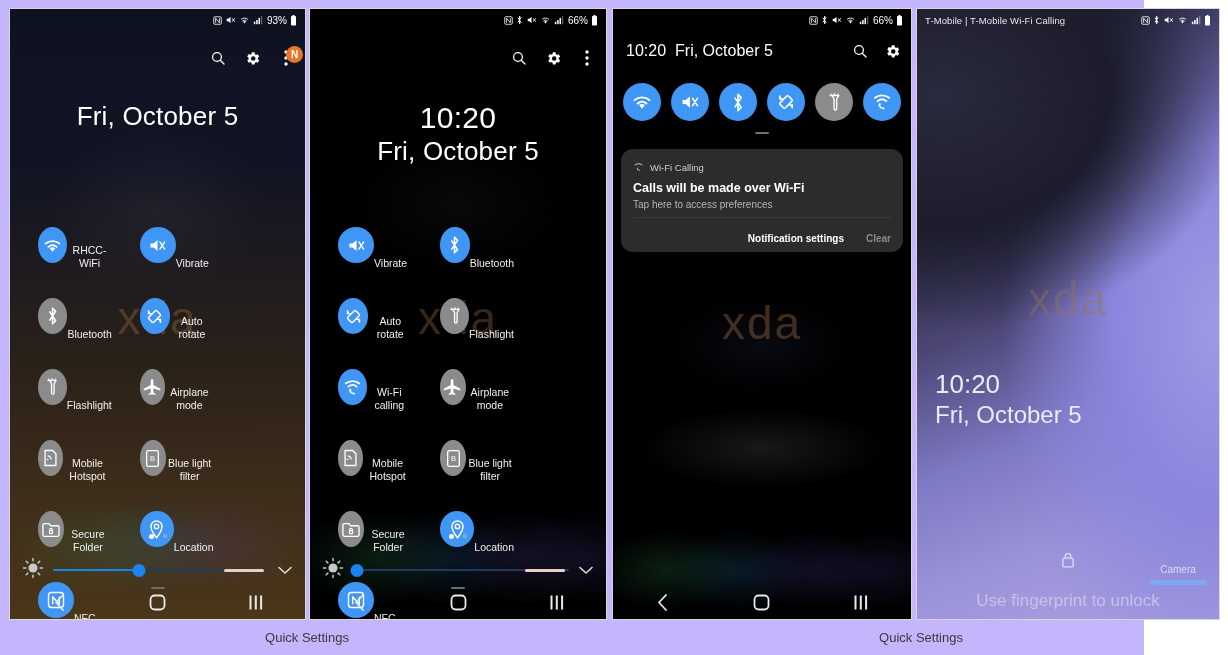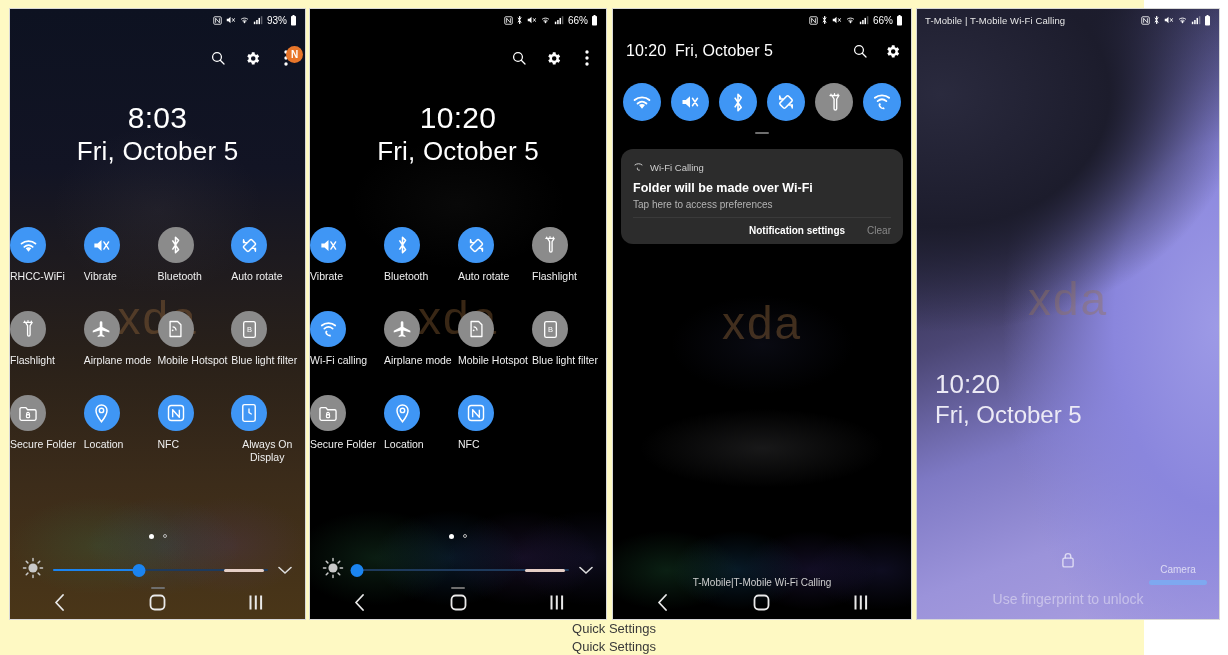--- a/index.html
+++ b/index.html
@@ -2,21 +2,21 @@
 <html><head>
 <meta charset="utf-8">
 <style>
   * { box-sizing: border-box; margin: 0; padding: 0; }
   html, body {
     width: 1228px; height: 655px;
     background: #ffffff;
     font-family: "Liberation Sans", sans-serif;
     overflow: hidden;
   }
-  .sheet { position: relative; width: 1144px; height: 655px; background:#fef9c3; }
+  .sheet { position: relative; width: 1144px; height: 655px; background:#c4b5fd; }
 
   .panels { position:absolute; left:0; top:0; width:1228px; height:620px; display:flex; }
   .panel-wrap { position:relative; }
 
   .phone {
     position:absolute; overflow:hidden;
     border:1px solid #d8d8d8;
   }
 
   
@@ -41,21 +41,21 @@
 
   .xda {
     position:absolute; left:0; right:0; text-align:center;
     font-size:46px; letter-spacing:2px; font-weight:300;
     color:rgba(190,130,70,0.30); pointer-events:none; user-select:none;
   }
   .xda.dim { color:rgba(150,105,60,0.42); }
 
   
   .grid { position:absolute; left:0; right:0; display:flex; flex-wrap:wrap; }
-  .tile { width:25%; display:flex; flex-direction:column; align-items:flex-start; }
+  .tile { width:25%; display:flex; align-items:flex-end;margin-left:28px; }
   .bub {
     width:36px; height:36px; border-radius:50%;
     display:flex; align-items:center; justify-content:center;
     margin-bottom:7px;
   }
   .bub.on  { background:#3f96f5; }
   .bub.off { background:#8b8b8b; }
   .tlabel {
     font-size:10.5px; color:#f0f0f0; text-align:center; line-height:13px;
     max-width:72px; font-weight:400;
@@ -83,35 +83,35 @@
   
   .notif {
     position:absolute; left:8px; right:8px;
     background:#2c2c2c; border-radius:12px; padding:9px 12px 6px 12px;
   }
   .notif-hdr { display:flex; align-items:center; gap:6px; margin-bottom:5px;}
   .notif-app { font-size:9.5px; color:#cfcfcf; }
   .notif-title { font-size:12.5px; color:#ffffff; font-weight:bold; margin-bottom:4px;}
   .notif-sub { font-size:10px; color:#b4b4b4; margin-bottom:7px;}
   .notif-acts { display:flex; justify-content:flex-end; align-items:center; gap:22px;
-                border-top:1px solid #3a3a3a; padding-top:7px; padding-bottom:2px;}
+                border-top:1px solid #3a3a3a; padding-top:15px; padding-bottom:2px;}
   .act { font-size:10px; color:#ffffff; font-weight:bold; }
-  .act.dim { color:#8a8a8a; font-weight:normal;}
+  .act.dim { color:#8a8a8a; font-weight:bold;}
 
   
   .lockclock { position:absolute; left:18px; color:#eceaf5; font-weight:300; }
   .lk-time { font-size:26px; line-height:1.2; }
   .lk-date { font-size:24px; line-height:1.25; }
   .lock-icon { position:absolute; left:50%; transform:translateX(-50%); }
-  .fingerprint { position:absolute; left:0; right:0; text-align:center; font-size:14px; color:rgba(235,232,245,.52);}
+  .fingerprint { position:absolute; left:0; right:0; text-align:center; font-size:17px; color:rgba(235,232,245,.52);}
   .cam { position:absolute; right:12px; text-align:center;}
   .cam-label { font-size:10px; color:rgba(240,238,250,.78); }
   .cam-bar { width:58px; height:5px; border-radius:3px; background:#7ea8f0; margin-top:5px; margin-left:auto;}
 
-  .captions { position:absolute; left:0; bottom:0; width:1228px; height:35px; display:flex;flex-direction:column; }
+  .captions { position:absolute; left:0; bottom:0; width:1228px; height:35px; display:flex; }
   .cap { flex:1; display:flex; align-items:center; justify-content:center;
          font-size:13px; color:#3a3a3a; }
 </style>
 </head>
 <body>
 
 <div class="sheet">
   <div class="panels">
 
     <div class="panel-wrap" style="width:307px;">
@@ -181,21 +181,20 @@
                 <circle cx="2" cy="8" r="1.7" fill="#fff"></circle>
                 <circle cx="2" cy="14" r="1.7" fill="#fff"></circle>
               </svg>
             <span style="position:absolute; right:-8px; top:-3px; width:17px; height:17px; border-radius:50%;
                          background:#e8762a; color:#fff; font-size:10px; font-weight:bold;
                          display:flex; align-items:center; justify-content:center;">N</span>
           </span>
         </div>
 
         <div class="clockblock" style="top:92px;">
-          <div class="clock-time">8:03</div>
           <div class="clock-date">Fri, October 5</div>
         </div>
 
         <div class="xda" style="top:282px;">xda</div>
 
         <div class="grid" style="top:218px; row-gap:28px;">
 
           <div class="tile">
             <div class="bub on">
               <svg width="21" height="17" viewBox="0 0 24 20">
@@ -291,29 +290,20 @@
             <div class="tlabel">Location</div>
           </div>
           <div class="tile">
             <div class="bub on">
               <svg width="20" height="20" viewBox="0 0 24 24">
                   <rect x="3" y="3" width="18" height="18" rx="3.5" fill="none" stroke="#fff" stroke-width="1.7"></rect>
                   <path d="M8 17V8l8 9V8" stroke="#fff" stroke-width="1.7" fill="none" stroke-linejoin="round"></path>
                 </svg>
             </div>
             <div class="tlabel">NFC</div>
-          </div>
-          <div class="tile">
-            <div class="bub on">
-              <svg width="16" height="20" viewBox="0 0 18 22">
-                  <rect x="2" y="1.6" width="14" height="18.8" rx="2" fill="none" stroke="#fff" stroke-width="1.6"></rect>
-                  <path d="M9 6.5v4l2.6 1.6" stroke="#fff" stroke-width="1.5" fill="none" stroke-linecap="round"></path>
-                </svg>
-            </div>
-            <div class="tlabel">Always On Display</div>
           </div>
         </div>
 
         <div class="dots" style="top:525px;">
           <span class="dot"></span>
           <span class="dot hollow"></span>
         </div>
 
         <div class="bright" style="top:548px;">
           <span>
@@ -719,31 +709,30 @@
         <div class="notif" style="top:140px;">
           <div class="notif-hdr">
             <span>
               <svg width="11" height="10" viewBox="0 0 24 22">
                   <path d="M4.2 6.4c4.3-3.6 11.3-3.6 15.6 0" stroke="#ccc" stroke-width="2.2" fill="none" stroke-linecap="round"></path>
                   <path d="M8.4 13.2c-.5 1.3.1 2.9 1.5 4.2 1.6 1.5 3.8 2 5.1 1.3l-.9-2-2 .5-2.1-2.4.9-1.6-1.4-1z" fill="#ccc"></path>
                 </svg>
             </span>
             <span class="notif-app">Wi-Fi Calling</span>
           </div>
-          <div class="notif-title">Folder will be made over Wi-Fi</div>
+          <div class="notif-title">Calls will be made over Wi-Fi</div>
           <div class="notif-sub">Tap here to access preferences</div>
           <div class="notif-acts">
             <span class="act">Notification settings</span>
             <span class="act dim">Clear</span>
           </div>
         </div>
 
         <div class="xda dim" style="top:287px;">xda</div>
 
-        <div class="carrier" style="top:568px;">T-Mobile|T-Mobile Wi-Fi Calling</div>
 
         <div class="navbar">
           <span class="navbtn">
             <svg width="11" height="17" viewBox="0 0 11 17">
                 <path d="M9 1L2 8.5 9 16" stroke="#e9e9e9" stroke-width="1.8" fill="none" stroke-linecap="round" stroke-linejoin="round"></path>
               </svg>
           </span>
           <span class="navbtn">
             <svg width="17" height="17" viewBox="0 0 17 17">
                 <rect x="1.5" y="1.5" width="14" height="14" rx="4.2" fill="none" stroke="#e9e9e9" stroke-width="1.8"></rect>

